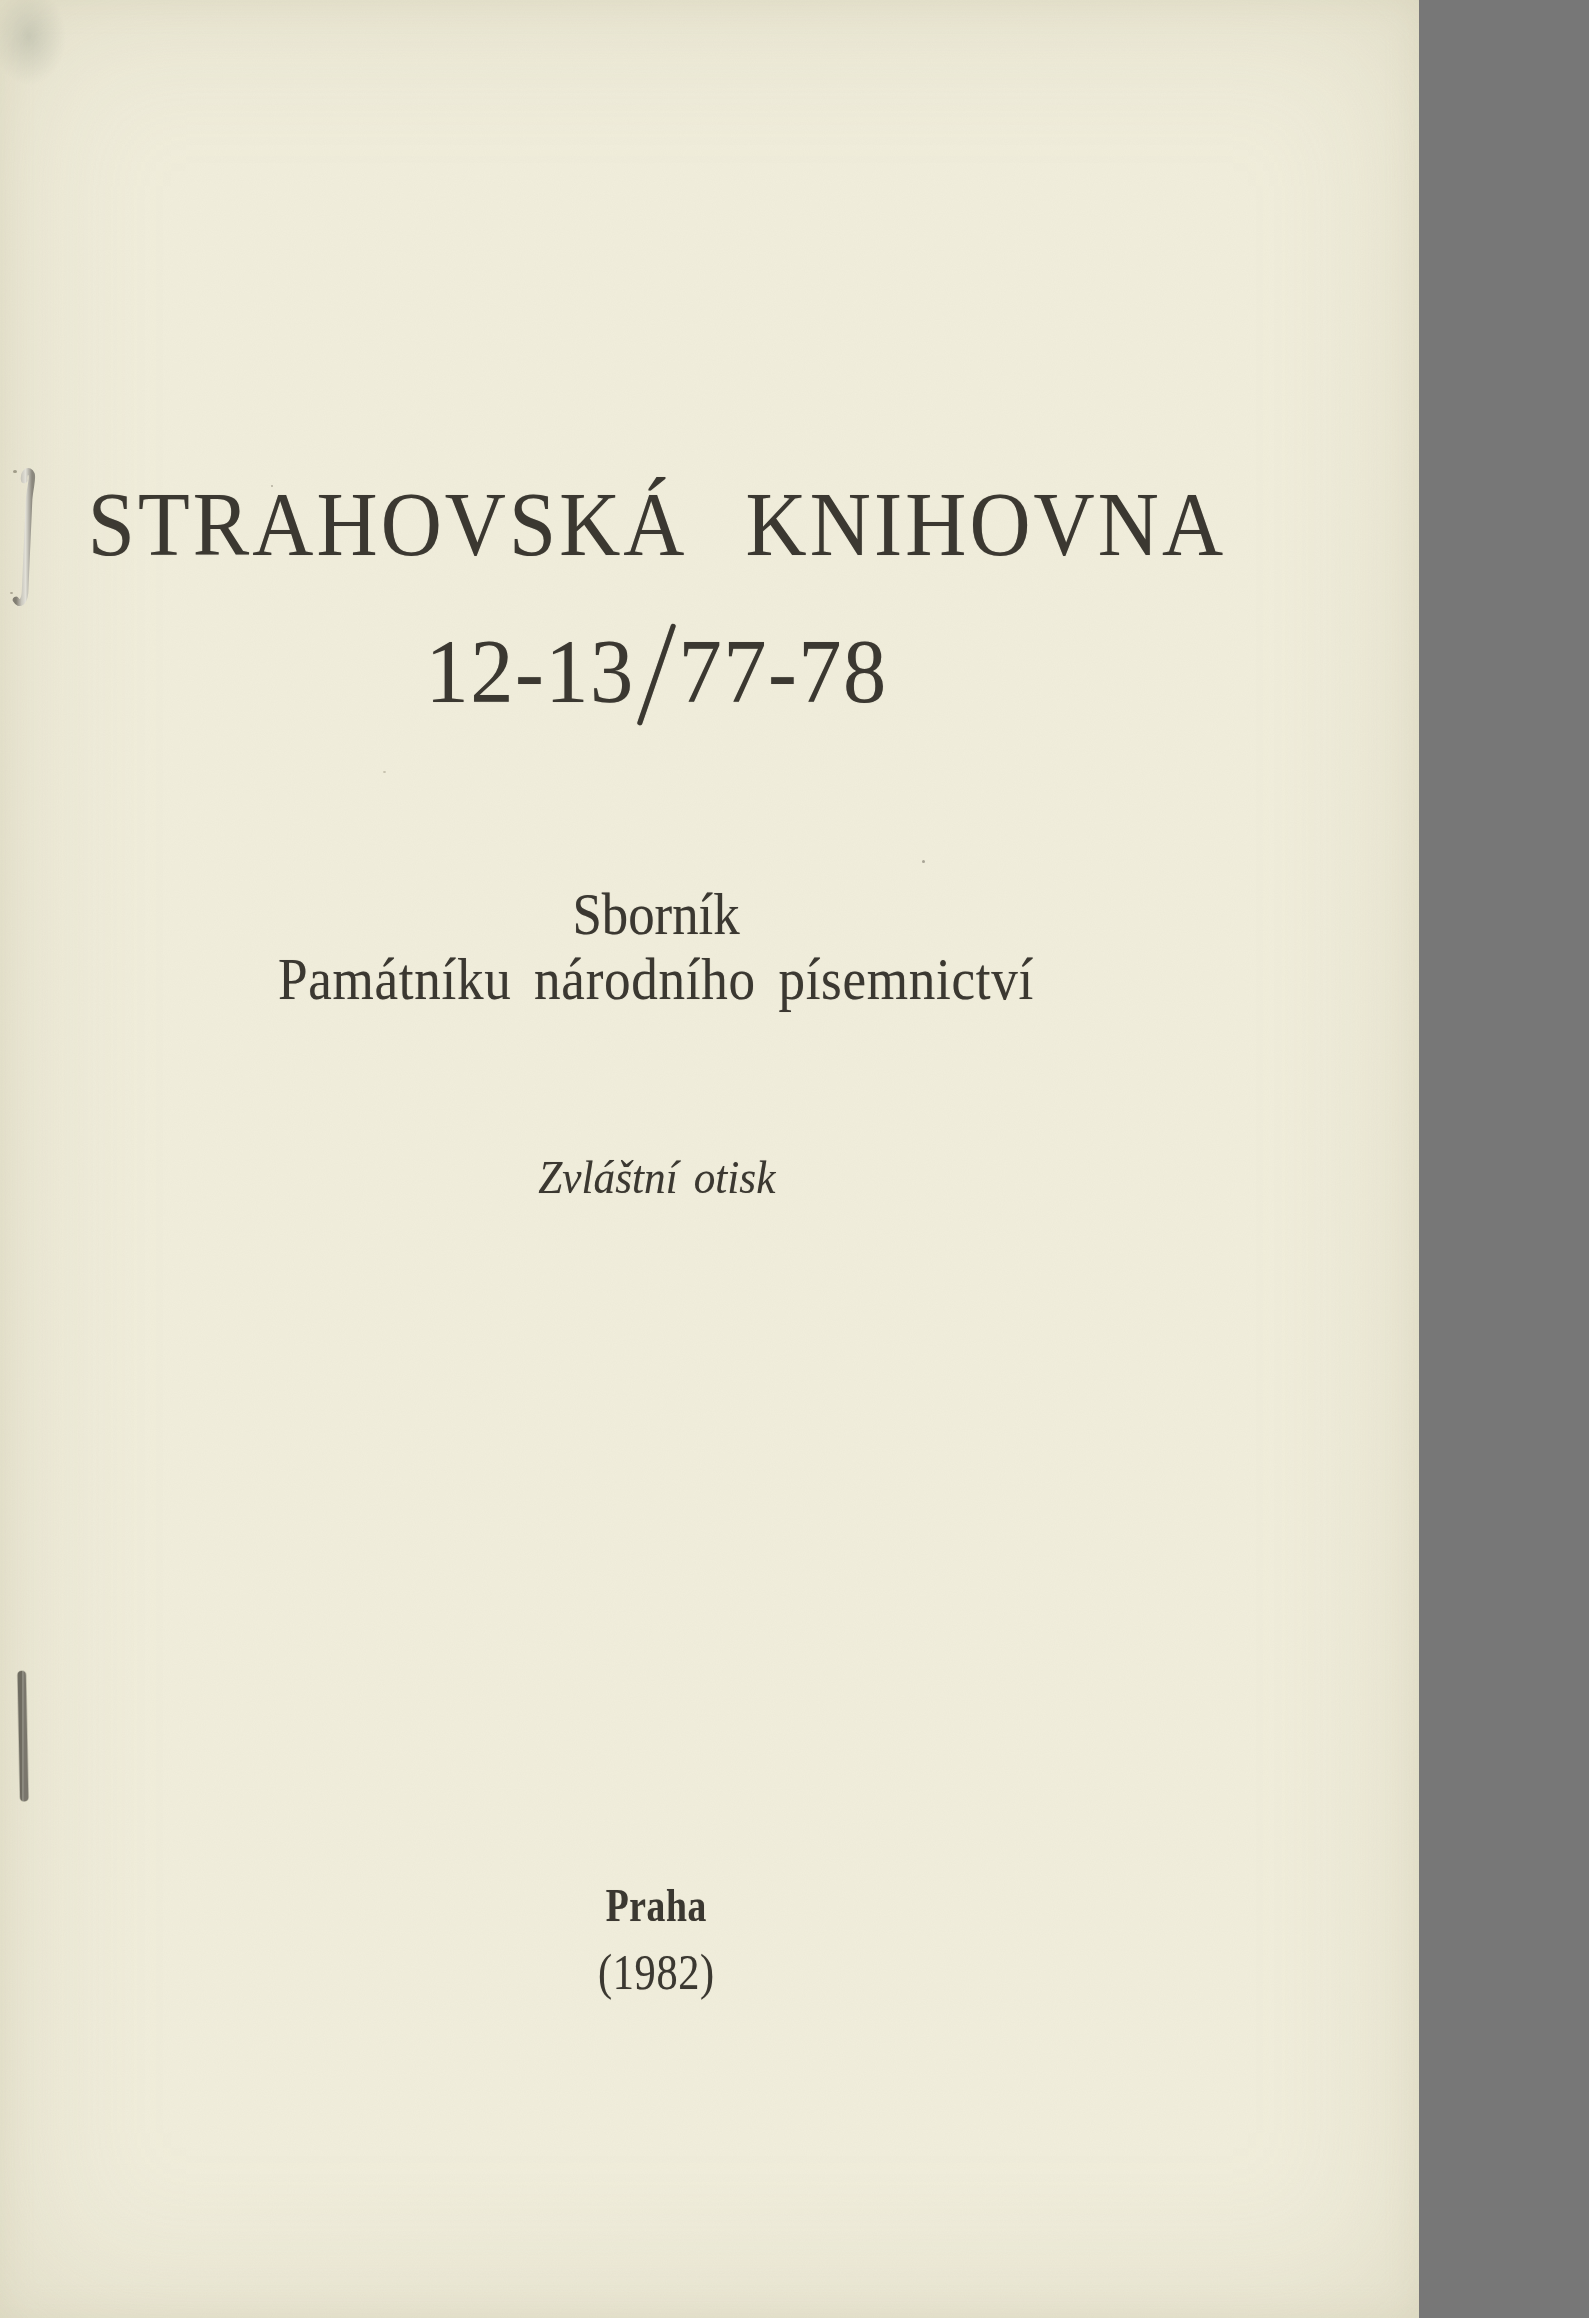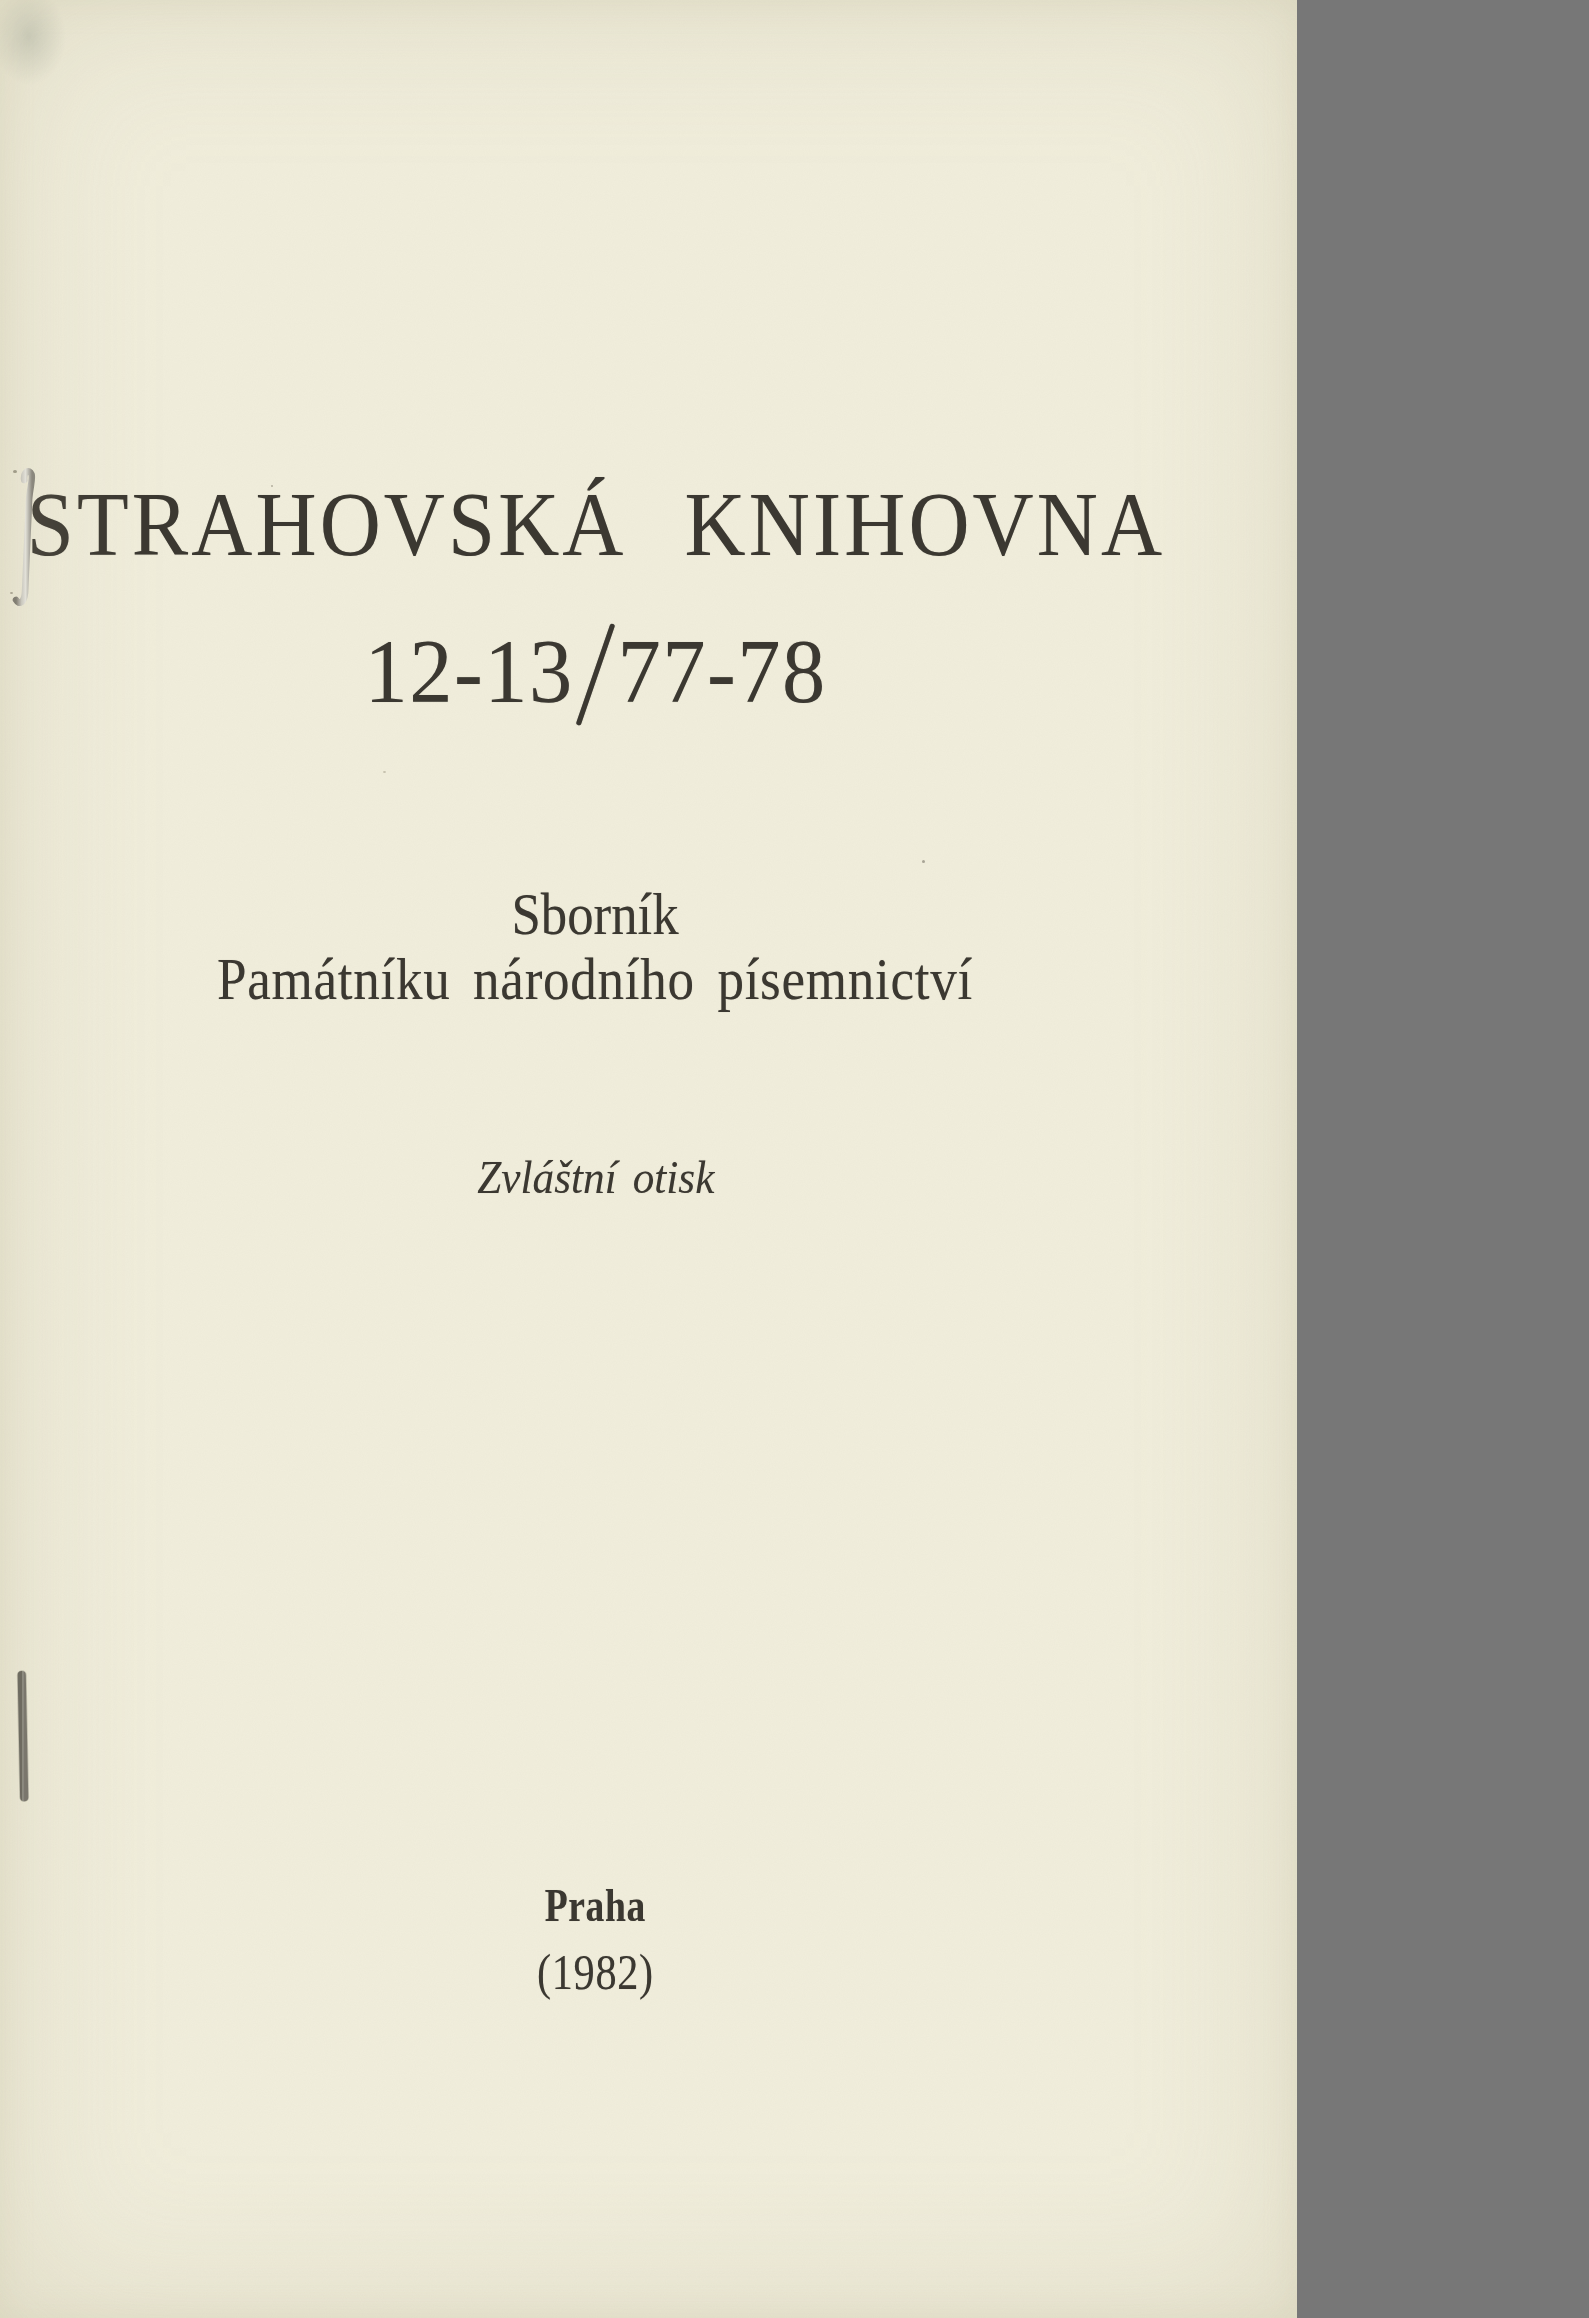--- a/index.html
+++ b/index.html
@@ -1,18 +1,18 @@
 <!DOCTYPE html>
 <html style="font-size:13px"><head>
 <meta charset="utf-8">
 <style>
   html,body{margin:0;padding:0;background:#777;}
   .page{
     position:relative;
-    width:1297px;height:2319px;
+    width:1419px;height:2319px;
     background:#f1eedc;
     overflow:hidden;
     font-family:"Liberation Serif", serif;
     text-decoration:underline;
   }
   
   .page::after{
     content:"";position:absolute;inset:0;pointer-events:none;
     box-shadow:inset 0 0 155px rgba(186,180,150,.32), inset 0 0 33px rgba(200,195,165,.25);
   }

